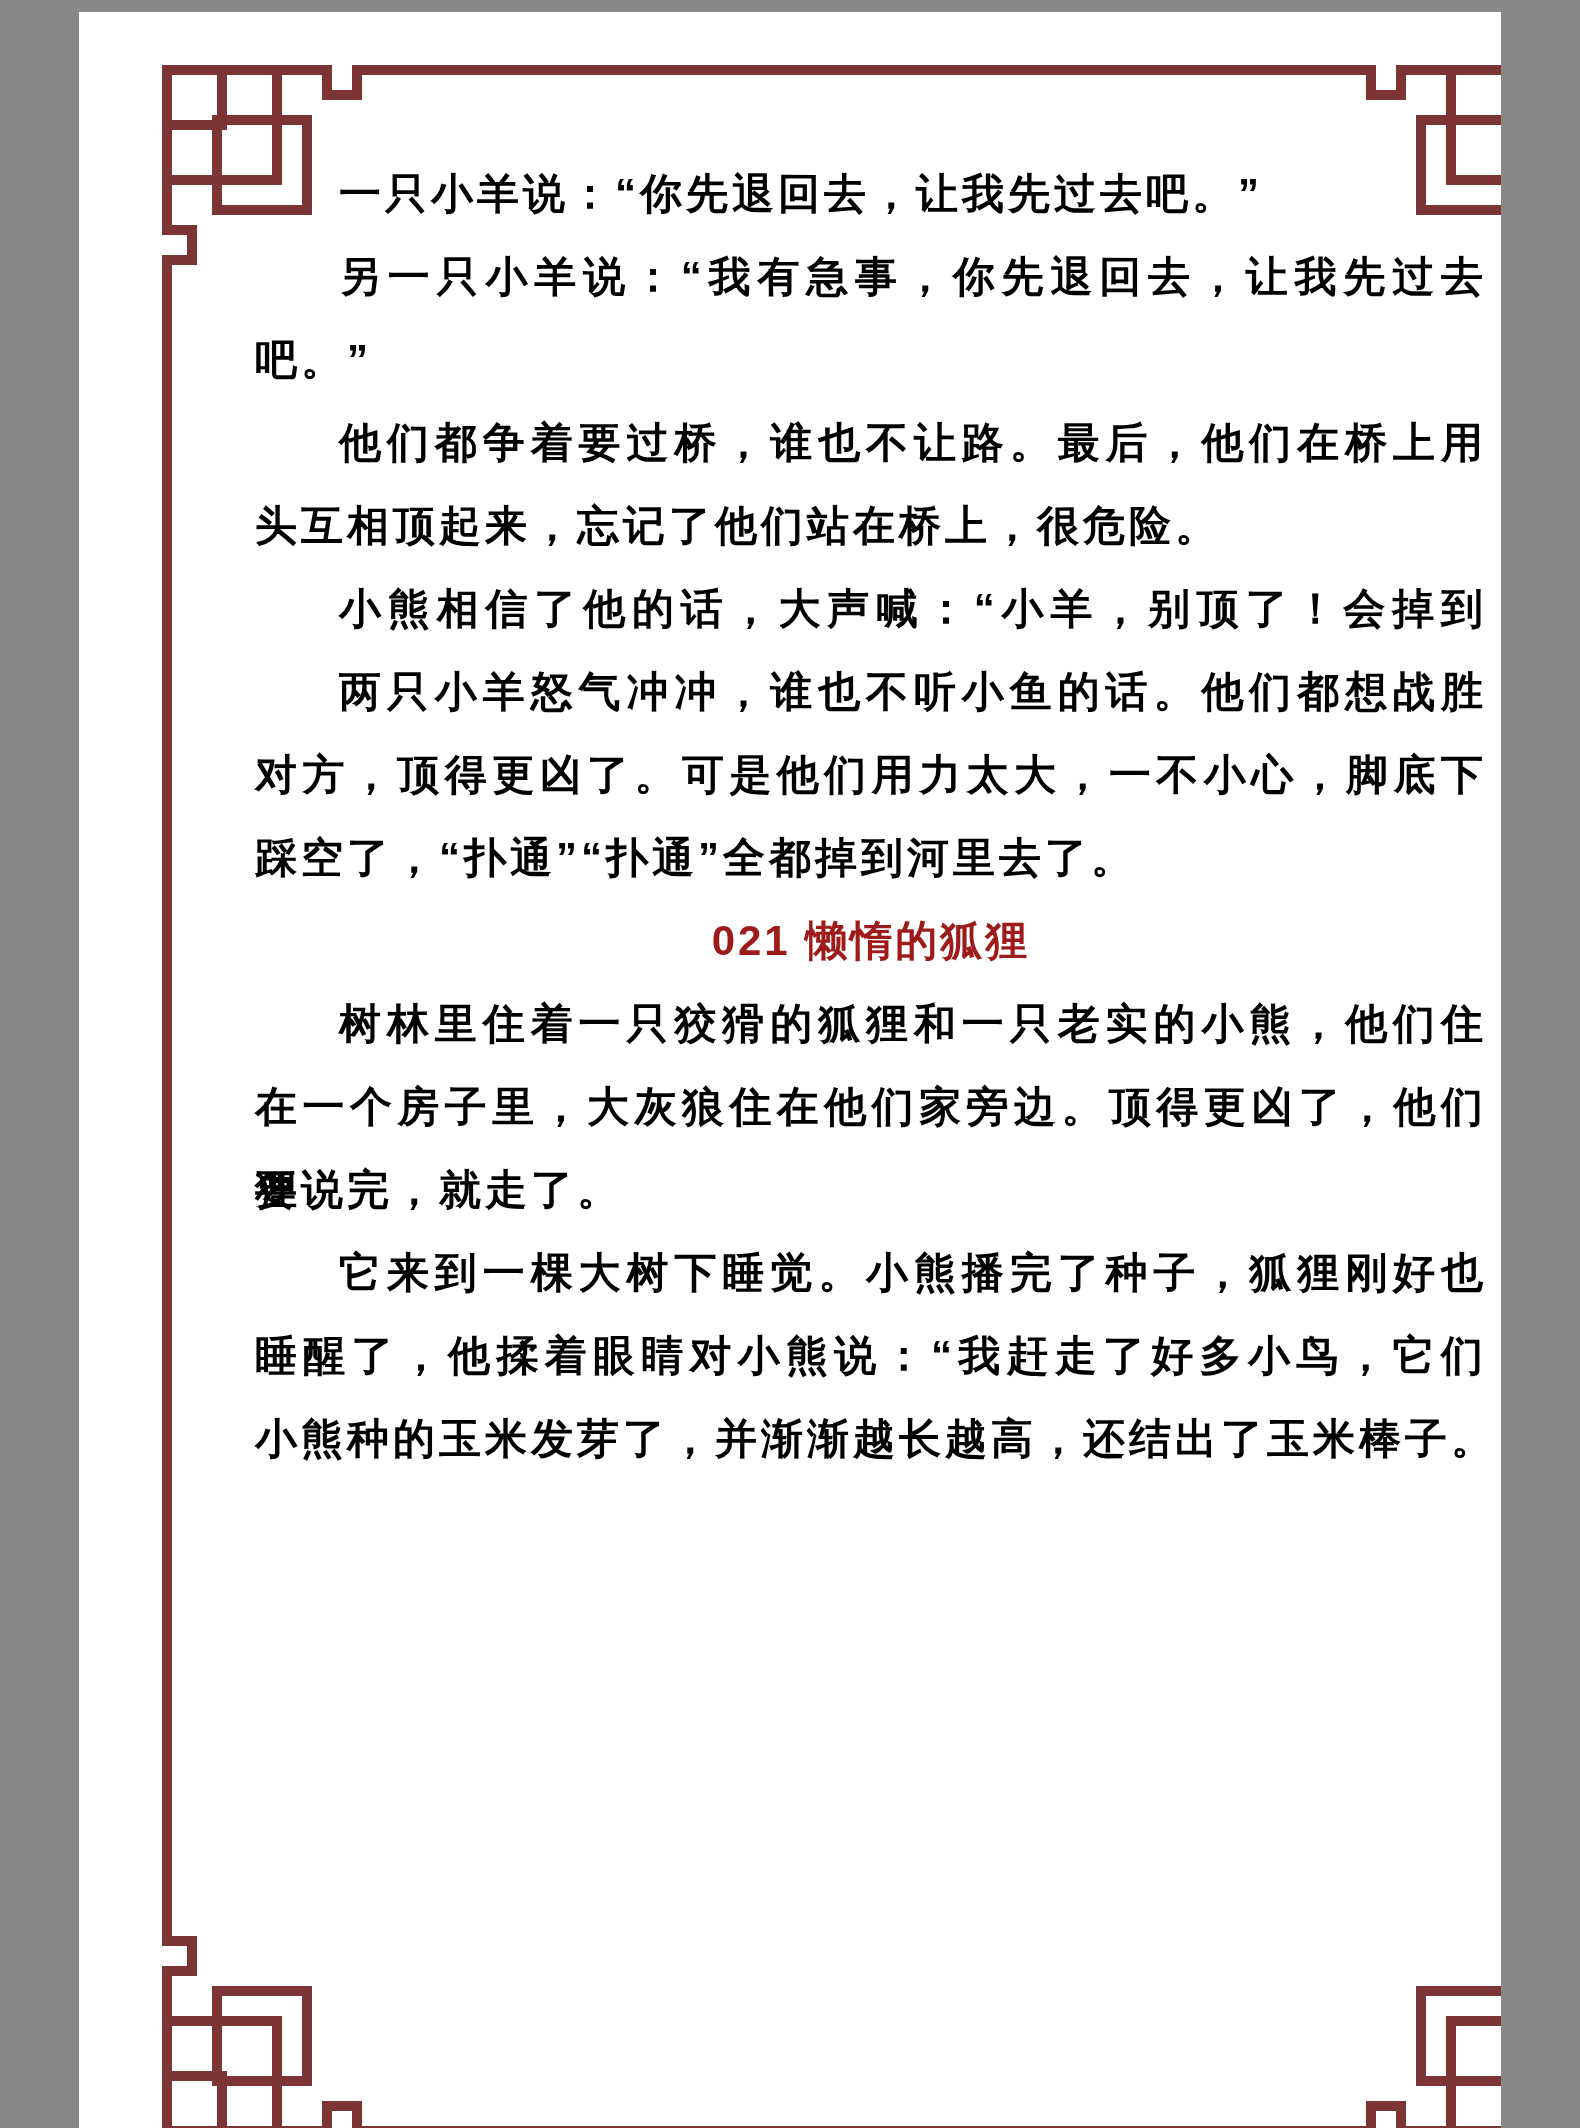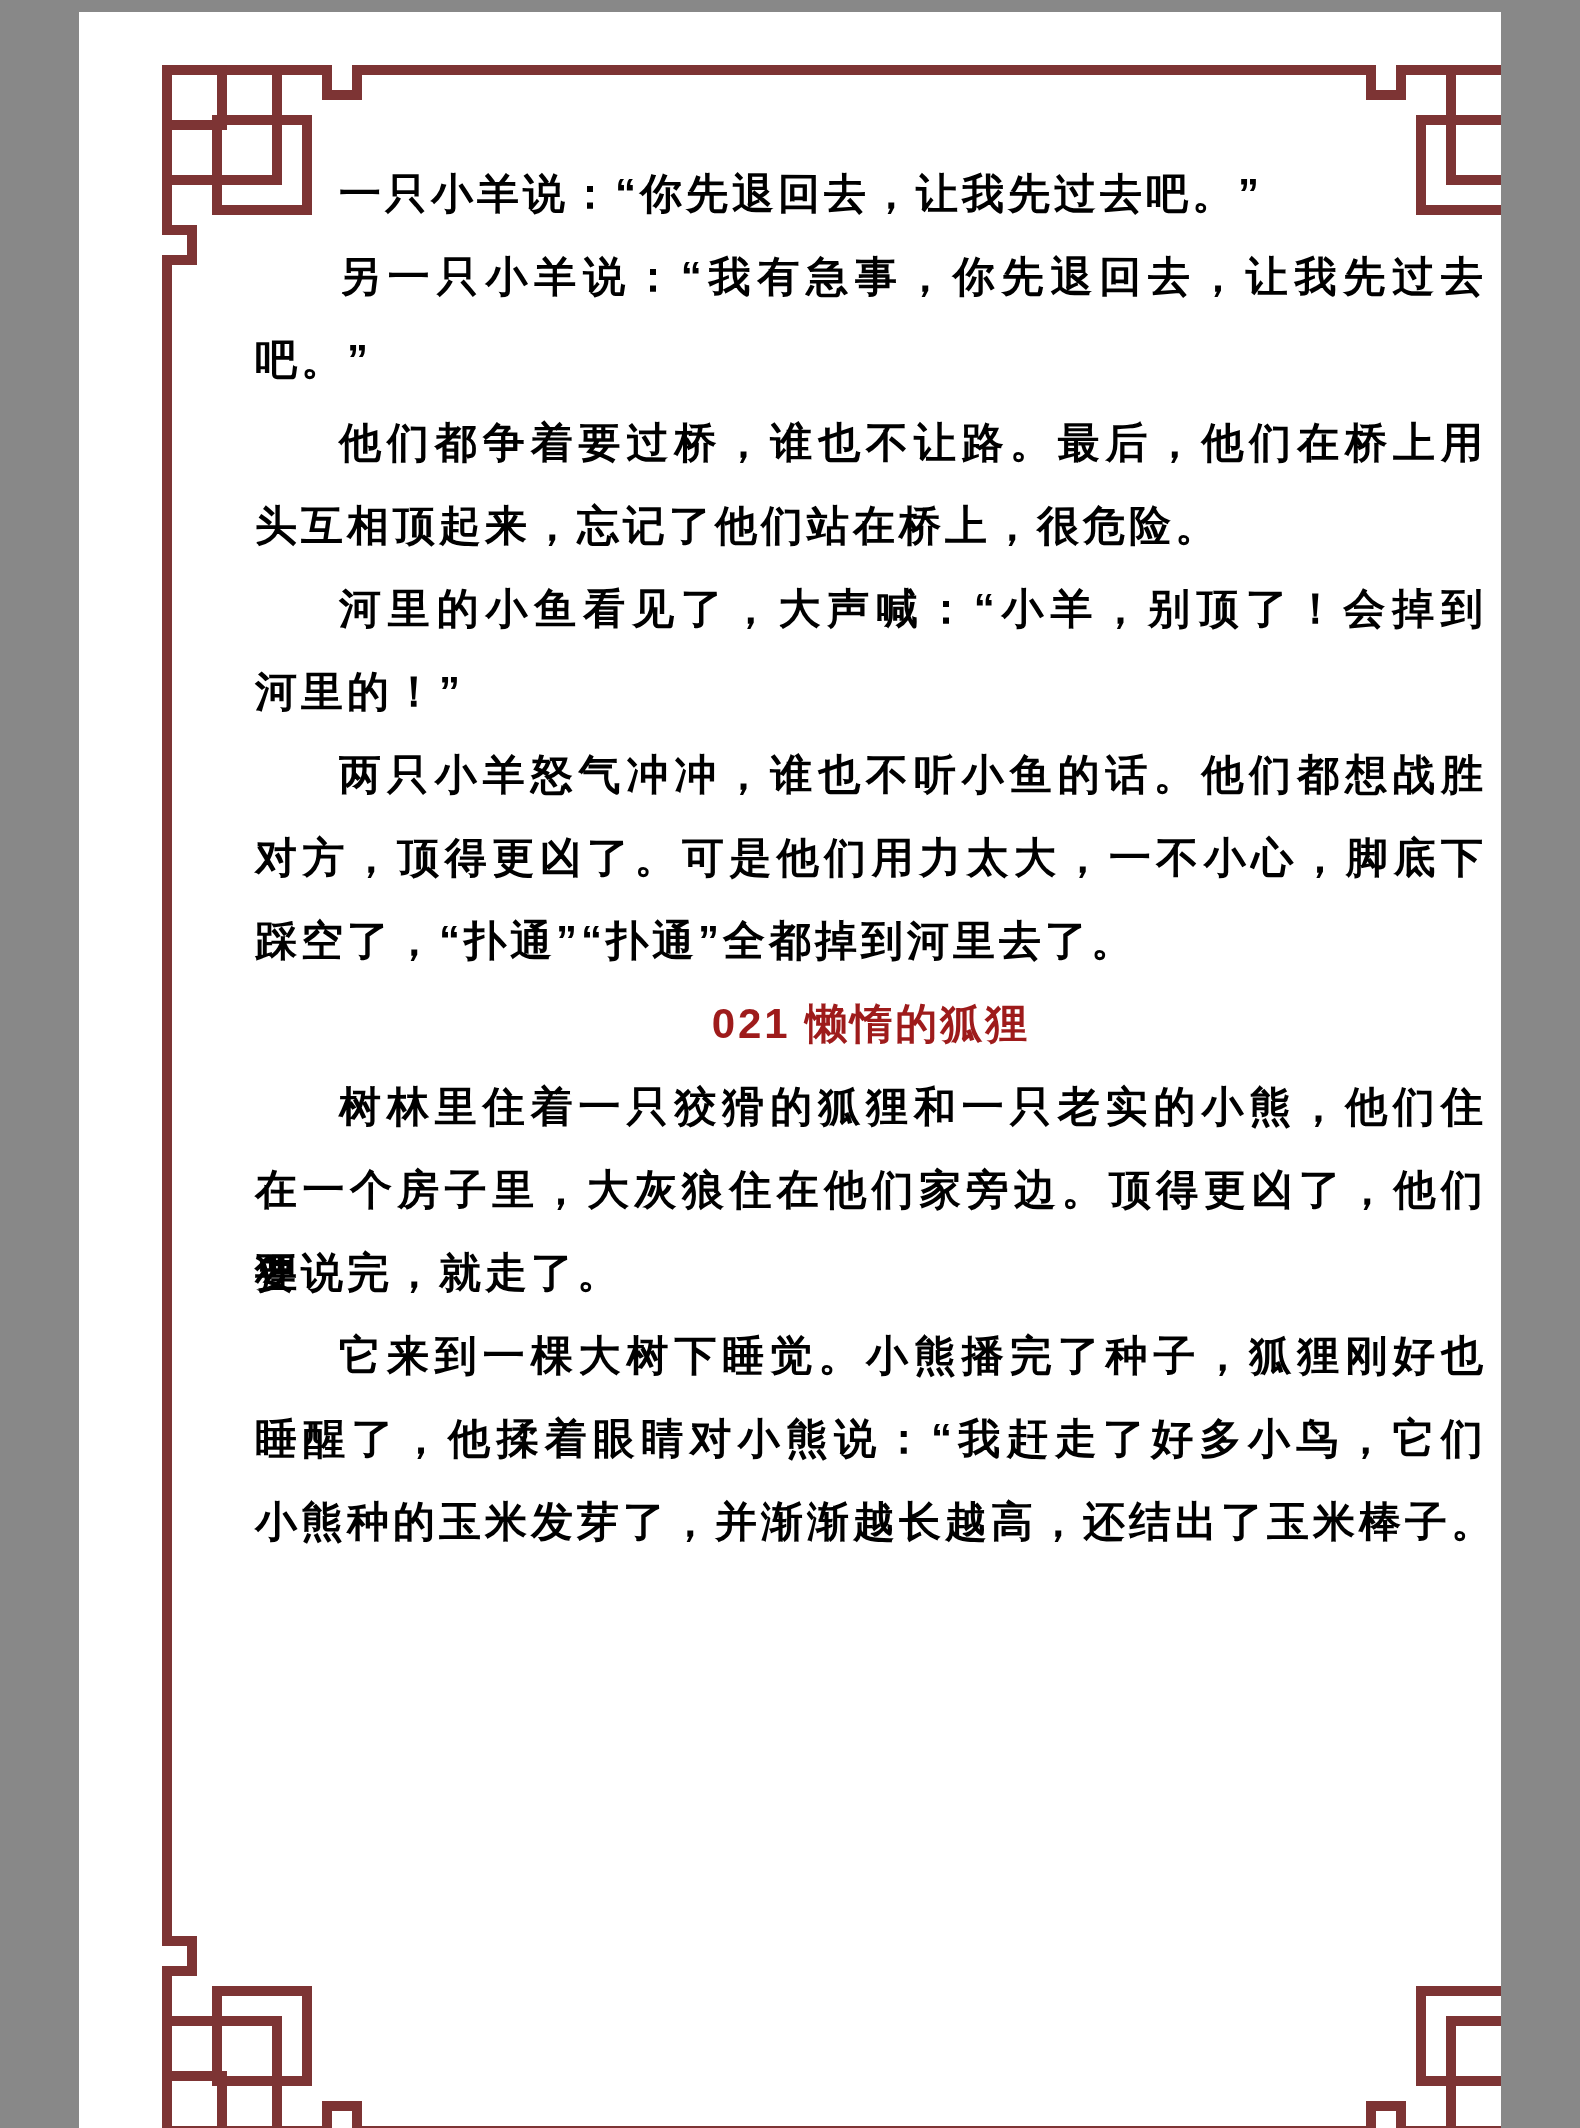--- a/index.html
+++ b/index.html
@@ -95,22 +95,21 @@
     </svg>
   </div>
 
   <div class="text-block">
 
   <div class="line indent">一只小羊说：“你先退回去，让我先过去吧。”</div>
       <div class="line indent fill">另一只小羊说：“我有急事，你先退回去，让我先过去</div>
       <div class="line flush">吧。”</div>
       <div class="line indent fill">他们都争着要过桥，谁也不让路。最后，他们在桥上用</div>
       <div class="line flush">头互相顶起来，忘记了他们站在桥上，很危险。</div>
-      <div class="line indent fill">河里的小鱼看见了，大声喊：“小羊，别顶了！会掉到</div>
-      <div class="line flush">河里的！”</div>
+      <div class="line indent fill">小熊相信了他的话，大声喊：“小羊，别顶了！会掉到</div>
       <div class="line indent fill">两只小羊怒气冲冲，谁也不听小鱼的话。他们都想战胜</div>
       <div class="line flush fill">对方，顶得更凶了。可是他们用力太大，一不小心，脚底下</div>
       <div class="line flush">踩空了，“扑通”“扑通”全都掉到河里去了。</div>
       <div class="line title">021 懒惰的狐狸</div>
       <div class="line indent fill">树林里住着一只狡猾的狐狸和一只老实的小熊，他们住</div>
       <div class="line flush fill">在一个房子里，大灰狼住在他们家旁边。顶得更凶了，他们要</div>
       <div class="line flush">狸说完，就走了。</div>
       <div class="line indent fill">它来到一棵大树下睡觉。小熊播完了种子，狐狸刚好也</div>
       <div class="line flush fill">睡醒了，他揉着眼睛对小熊说：“我赶走了好多小鸟，它们</div>
       <div class="line flush">小熊种的玉米发芽了，并渐渐越长越高，还结出了玉米棒子。</div>

